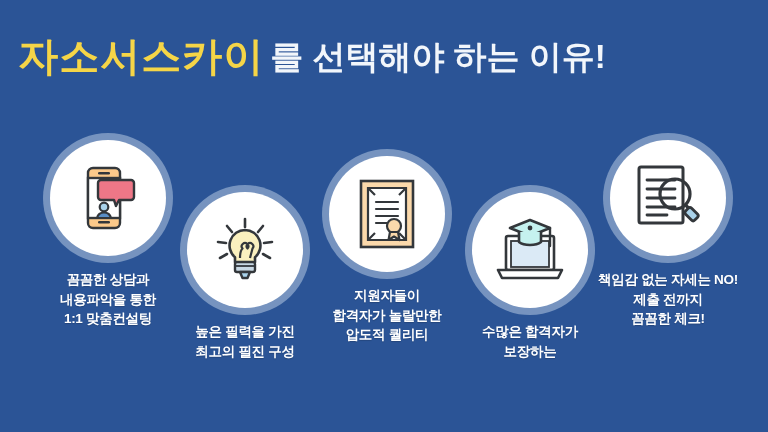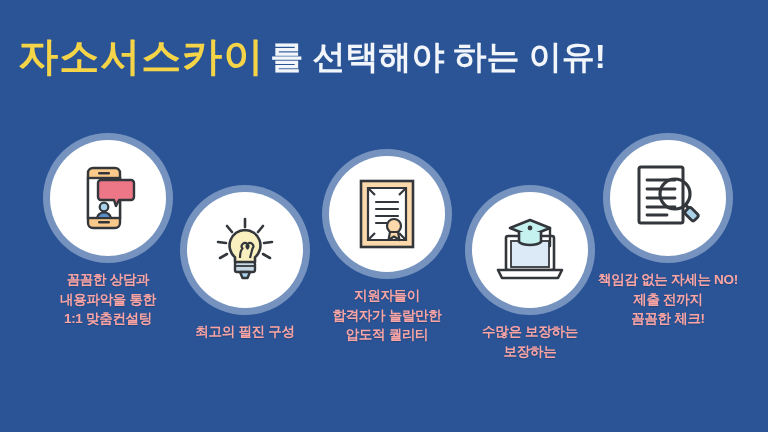--- a/index.html
+++ b/index.html
@@ -65,21 +65,21 @@
     background: #ffffff;
     box-shadow: 0 0 0 7px rgba(222,235,248,0.42);
     display: flex;
     align-items: center;
     justify-content: center;
   }
   .circle svg { display: block; }
 
   .caption {
     margin-top: 14px;
-    color: #fca5a5;
+    color: #ffffff;
     font-size: 13.5px;
     font-weight: 700;
     line-height: 1.45;
     letter-spacing: -0.3px;
     text-shadow: 0 1px 1px rgba(0,0,0,0.18);
   }
   .caption .line { display: block; white-space: nowrap; }
 
   
   #feature-0 { left: 18px;  top: 140px; }
@@ -133,20 +133,21 @@
           </g>
           <path d="M34 14 a15.5 15.5 0 0 1 10 27.3 v5 h-20 v-5 A15.5 15.5 0 0 1 34 14 z" fill="#faf0bf" stroke="#33373b" stroke-width="2.6" stroke-linejoin="round"></path>
           <path d="M29 42 q0 -7 2.5 -9.5 a3.3 3.3 0 1 1 5 0 a3.3 3.3 0 1 1 5 0 Q39 42 39 42" fill="none" stroke="#33373b" stroke-width="2.2" stroke-linejoin="round"></path>
           <rect x="24" y="46" width="20" height="10" rx="2" fill="#c8d8e4" stroke="#33373b" stroke-width="2.4"></rect>
           <line x1="24" y1="50" x2="44" y2="50" stroke="#33373b" stroke-width="1.8"></line>
           <path d="M29 56 h10 l-2.5 6 h-5 z" fill="#a9d2ea" stroke="#33373b" stroke-width="2.4" stroke-linejoin="round"></path>
         </svg>
       </span>
     </div>
     <div class="caption">
+      <span class="line">높은 필력을 가진</span>
       <span class="line">최고의 필진 구성</span>
     </div>
   </div>
 
   <div class="feature" id="feature-2">
     <div class="circle">
       <span>
         <svg width="58" height="72" viewBox="0 0 58 72">
           <rect x="3" y="3" width="52" height="66" fill="#fbd9ab" stroke="#33373b" stroke-width="2.6"></rect>
           <path d="M10 10 h38 v52 h-38 z" fill="#ffffff" stroke="#33373b" stroke-width="2.2"></path>
@@ -177,21 +178,21 @@
           <rect x="18" y="25" width="38" height="26" fill="#dbeaf6" stroke="#33373b" stroke-width="1.8"></rect>
           <path d="M5 54 h64 l-4 8 h-56 z" fill="#ffffff" stroke="#33373b" stroke-width="2.6" stroke-linejoin="round"></path>
           <path d="M37 4 l20 8 l-20 8 l-20 -8 z" fill="#c5f1ef" stroke="#33373b" stroke-width="2.6" stroke-linejoin="round"></path>
           <path d="M26 16 v10 a13 6.5 0 0 0 22 0 v-10" fill="#c5f1ef" stroke="#33373b" stroke-width="2.6" stroke-linejoin="round"></path>
           <line x1="57" y1="12" x2="57" y2="30" stroke="#33373b" stroke-width="2.4" stroke-linecap="round"></line>
           <circle cx="37" cy="12" r="2.4" fill="#33373b"></circle>
         </svg>
       </span>
     </div>
     <div class="caption">
-      <span class="line">수많은 보장하는</span>
+      <span class="line">수많은 합격자가</span>
       <span class="line">보장하는</span>
     </div>
   </div>
 
   <div class="feature" id="feature-4">
     <div class="circle">
       <span>
         <svg width="70" height="70" viewBox="0 0 70 70">
           <rect x="6" y="4" width="44" height="56" rx="2" fill="#ffffff" stroke="#33373b" stroke-width="3"></rect>
           <g stroke="#33373b" stroke-width="2.8" stroke-linecap="round">

